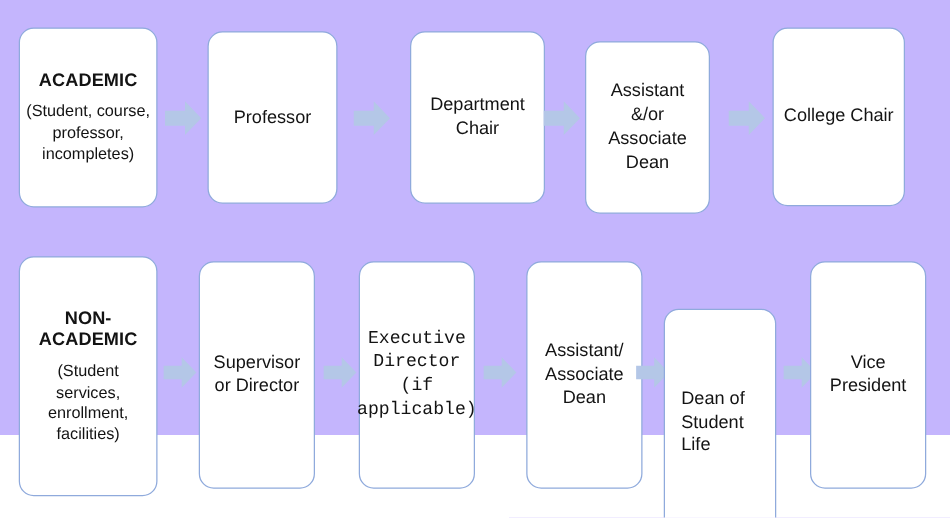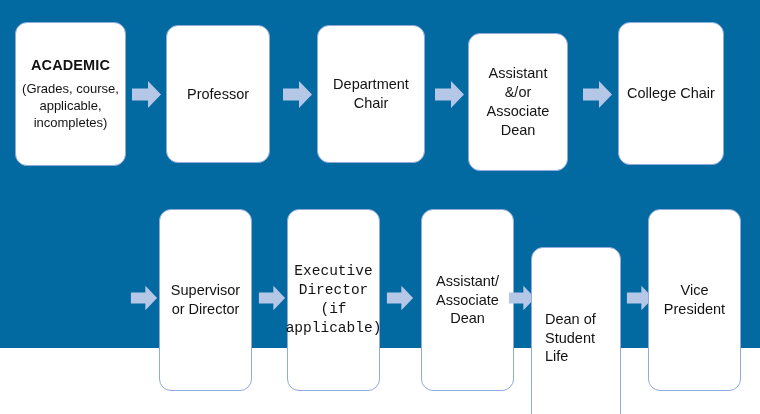--- a/index.html
+++ b/index.html
@@ -11,21 +11,21 @@
     width: 760px;
     height: 414px;
     font-family: "Liberation Sans", sans-serif;
     color: #1a1a1a;
     overflow: hidden;
   }
   #canvas {
     position: relative;
     width: 760px;
     height: 348px;
-    background: #0369a1;
+    background: #c4b5fd;
   }
 
   
   .node {
     position: absolute;
     box-sizing: border-box;
     background: #ffffff;
     border: 1.3px solid #8faadc;
     border-radius: 12px;
     display: flex;
@@ -66,40 +66,40 @@
   }
   .arrow svg { display: block; }
 </style>
 </head>
 <body>
 
 <div id="canvas">
 
   <div class="node" style="left:15px; top:22px; width:111px; height:144px;">
     <div class="ttl">ACADEMIC</div>
-    <div class="sub">(Grades, course, applicable, incompletes)</div>
+    <div class="sub">(Student, course, professor, incompletes)</div>
   </div>
 
   <div class="arrow" style="left:131px; top:79px;">
     <svg width="31" height="31" viewBox="0 0 31 31" aria-hidden="true">
       <polygon points="1,9.5 17,9.5 17,2 30,15.5 17,29 17,21.5 1,21.5" fill="#b4c7e7"></polygon>
     </svg>
   </div>
 
   <div class="node" style="left:166px; top:25px; width:104px; height:138px;">
     <div class="lbl">Professor</div>
   </div>
 
   <div class="arrow" style="left:282px; top:79px;">
     <svg width="31" height="31" viewBox="0 0 31 31" aria-hidden="true">
       <polygon points="1,9.5 17,9.5 17,2 30,15.5 17,29 17,21.5 1,21.5" fill="#b4c7e7"></polygon>
     </svg>
   </div>
 
-  <div class="node" style="left:317px; top:25px; width:108px; height:138px;text-align:center;">
+  <div class="node" style="left:328px; top:25px; width:108px; height:138px;text-align:center;">
     <div class="lbl">Department Chair</div>
   </div>
 
   <div class="arrow" style="left:434px; top:79px;">
     <svg width="31" height="31" viewBox="0 0 31 31" aria-hidden="true">
       <polygon points="1,9.5 17,9.5 17,2 30,15.5 17,29 17,21.5 1,21.5" fill="#b4c7e7"></polygon>
     </svg>
   </div>
 
   <div class="node" style="left:468px; top:33px; width:100px; height:138px;">
@@ -109,20 +109,24 @@
   <div class="arrow" style="left:582px; top:79px;">
     <svg width="31" height="31" viewBox="0 0 31 31" aria-hidden="true">
       <polygon points="1,9.5 17,9.5 17,2 30,15.5 17,29 17,21.5 1,21.5" fill="#b4c7e7"></polygon>
     </svg>
   </div>
 
   <div class="node" style="left:618px; top:22px; width:106px; height:143px;">
     <div class="lbl">College Chair</div>
   </div>
 
+  <div class="node" style="left:15px; top:205px; width:111px; height:192px;">
+    <div class="ttl">NON-ACADEMIC</div>
+    <div class="sub">(Student services, enrollment, facilities)</div>
+  </div>
 
   <div class="arrow" style="left:130px; top:284px;">
     <svg width="28" height="28" viewBox="0 0 31 31" aria-hidden="true">
       <polygon points="1,9.5 17,9.5 17,2 30,15.5 17,29 17,21.5 1,21.5" fill="#b4c7e7"></polygon>
     </svg>
   </div>
 
   <div class="node" style="left:159px; top:209px; width:93px; height:182px;">
     <div class="lbl">Supervisor or Director</div>
   </div>

